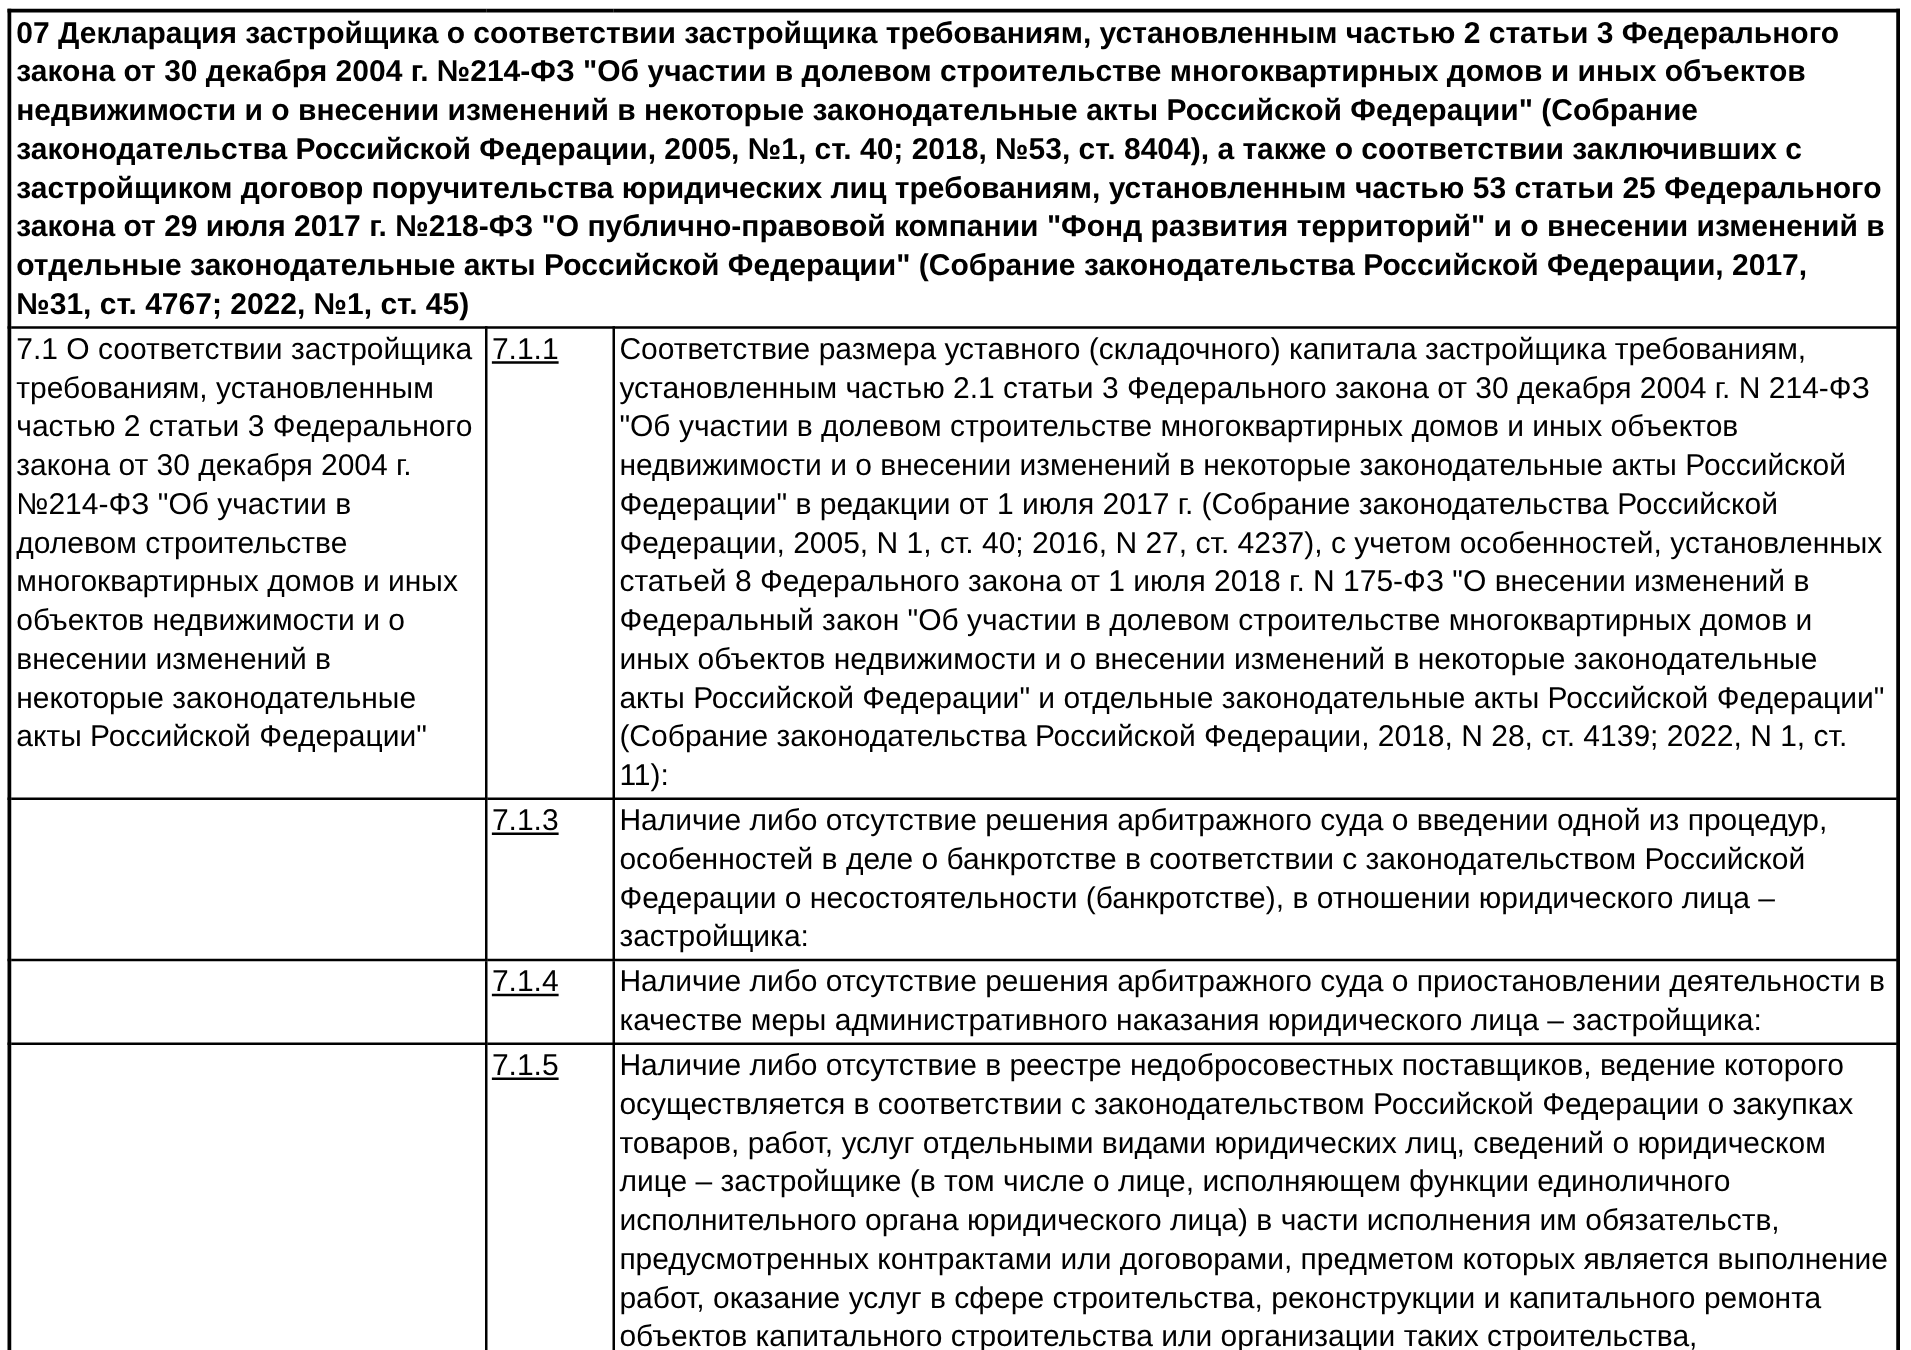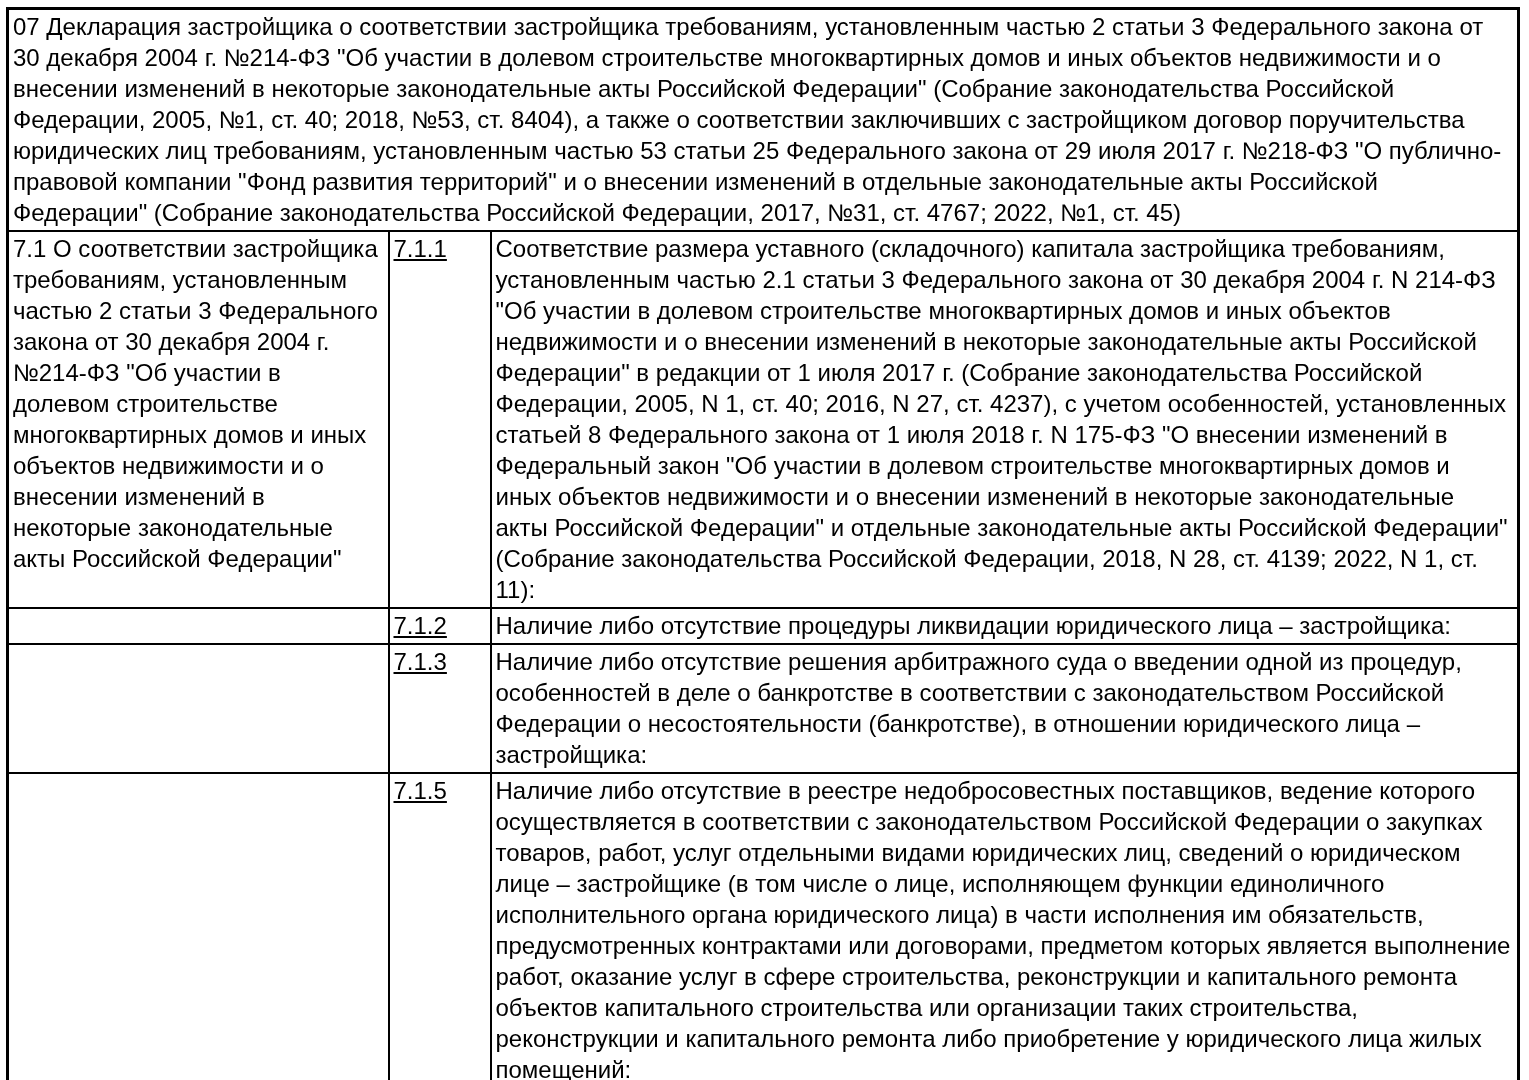--- a/index.html
+++ b/index.html
@@ -25,20 +25,21 @@
     vertical-align: top;
     padding: 1px 5px 2px 4px;
     overflow: hidden;
     word-wrap: break-word;
   }
   table.decl {
     border: 3px solid #000000;
   }
   td.header-cell {
     height: 216px;
+    font-weight: bold;
   }
   td.code-cell {
     vertical-align: middle;
     padding-left: 4px;
     text-decoration: underline;
   }
   col.c1 { width: 381px; }
   col.c2 { width: 102px; }
   col.c3 { width: 1028px; }
   tr.r-711 td { height: 332px; }
@@ -58,29 +59,29 @@
   </colgroup>
   <tbody>
     <tr>
       <td class="header-cell" colspan="3">07 Декларация застройщика о соответствии застройщика требованиям, установленным частью 2 статьи 3 Федерального закона от 30 декабря 2004 г. №214-ФЗ "Об участии в долевом строительстве многоквартирных домов и иных объектов недвижимости и о внесении изменений в некоторые законодательные акты Российской Федерации" (Собрание законодательства Российской Федерации, 2005, №1, ст. 40; 2018, №53, ст. 8404), а также о соответствии заключивших с застройщиком договор поручительства юридических лиц требованиям, установленным частью 53 статьи 25 Федерального закона от 29 июля 2017 г. №218-ФЗ "О публично-правовой компании "Фонд развития территорий" и о внесении изменений в отдельные законодательные акты Российской Федерации" (Собрание законодательства Российской Федерации, 2017, №31, ст. 4767; 2022, №1, ст. 45)</td>
     </tr>
     <tr class="r-711">
       <td class="label-cell">7.1 О соответствии застройщика требованиям, установленным частью 2 статьи 3 Федерального закона от 30 декабря 2004 г. №214-ФЗ "Об участии в долевом строительстве многоквартирных домов и иных объектов недвижимости и о внесении изменений в некоторые законодательные акты Российской Федерации"</td>
       <td class="code-cell">7.1.1</td>
       <td class="text-cell">Соответствие размера уставного (складочного) капитала застройщика требованиям, установленным частью 2.1 статьи 3 Федерального закона от 30 декабря 2004 г. N 214-ФЗ "Об участии в долевом строительстве многоквартирных домов и иных объектов недвижимости и о внесении изменений в некоторые законодательные акты Российской Федерации" в редакции от 1 июля 2017 г. (Собрание законодательства Российской Федерации, 2005, N 1, ст. 40; 2016, N 27, ст. 4237), с учетом особенностей, установленных статьей 8 Федерального закона от 1 июля 2018 г. N 175-ФЗ "О внесении изменений в Федеральный закон "Об участии в долевом строительстве многоквартирных домов и иных объектов недвижимости и о внесении изменений в некоторые законодательные акты Российской Федерации" и отдельные законодательные акты Российской Федерации" (Собрание законодательства Российской Федерации, 2018, N 28, ст. 4139; 2022, N 1, ст. 11):</td>
     </tr>
-    <tr class="r-712">
-      <td class="label-cell"></td>
-      <td class="code-cell">7.1.2</td>
-      <td class="text-cell">Наличие либо отсутствие процедуры ликвидации юридического лица – застройщика:</td>
-    </tr>
     <tr class="r-713">
       <td class="label-cell"></td>
       <td class="code-cell">7.1.3</td>
       <td class="text-cell">Наличие либо отсутствие решения арбитражного суда о введении одной из процедур, особенностей в деле о банкротстве в соответствии с законодательством Российской Федерации о несостоятельности (банкротстве), в отношении юридического лица – застройщика:</td>
+    </tr>
+    <tr class="r-714">
+      <td class="label-cell"></td>
+      <td class="code-cell">7.1.4</td>
+      <td class="text-cell">Наличие либо отсутствие решения арбитражного суда о приостановлении деятельности в качестве меры административного наказания юридического лица – застройщика:</td>
     </tr>
     <tr class="r-715">
       <td class="label-cell"></td>
       <td class="code-cell">7.1.5</td>
       <td class="text-cell">Наличие либо отсутствие в реестре недобросовестных поставщиков, ведение которого осуществляется в соответствии с законодательством Российской Федерации о закупках товаров, работ, услуг отдельными видами юридических лиц, сведений о юридическом лице – застройщике (в том числе о лице, исполняющем функции единоличного исполнительного органа юридического лица) в части исполнения им обязательств, предусмотренных контрактами или договорами, предметом которых является выполнение работ, оказание услуг в сфере строительства, реконструкции и капитального ремонта объектов капитального строительства или организации таких строительства, реконструкции и капитального ремонта либо приобретение у юридического лица жилых помещений:</td>
     </tr>
   </tbody>
 </table>
 
 </body></html>

